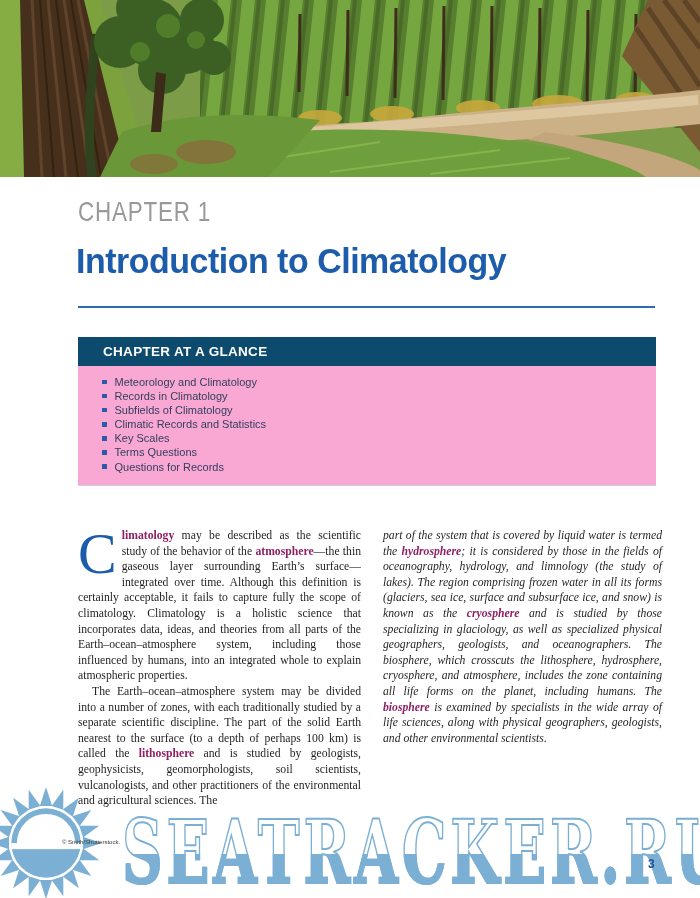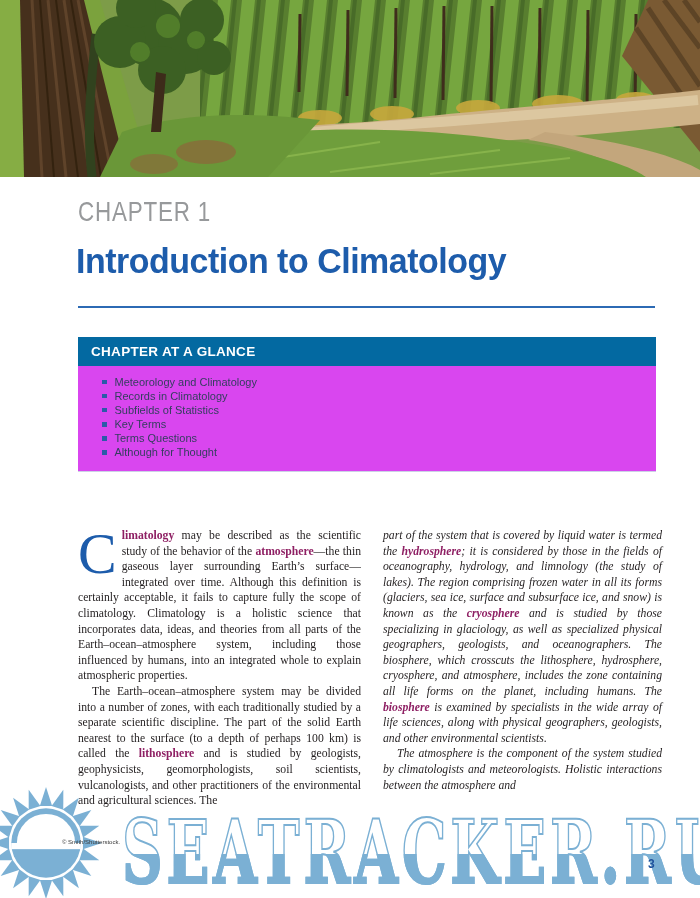--- a/index.html
+++ b/index.html
@@ -20,25 +20,25 @@
   .chapter-title{
     position:absolute;left:76px;top:241px;margin:0;
     font-family:"Liberation Sans",sans-serif;font-size:35px;font-weight:bold;
     color:#1d5cab;letter-spacing:-.5px;white-space:nowrap;
     transform:scaleX(.97);transform-origin:left top;
   }
   .title-rule{position:absolute;left:78px;top:306px;width:577px;height:2px;background:#2c6ab4;}
   
   .glance{position:absolute;left:78px;top:337px;width:578px;}
   .glance-header{
-    height:29px;line-height:29px;background:#0369a1;color:#ffffff;
+    height:29px;line-height:29px;background:#0c4a6e;color:#ffffff;
     font-family:"Liberation Sans",sans-serif;font-size:13.5px;font-weight:bold;
-    letter-spacing:.3px;padding-left:13px;
-  }
-  .glance-body{background:#d946ef;padding:9px 10px 11px 24px;border-bottom:1px solid #ccd1e6;}
+    letter-spacing:.3px;padding-left:25px;
+  }
+  .glance-body{background:#f9a8d4;padding:9px 10px 11px 24px;border-bottom:1px solid #ccd1e6;}
   .glance-list{list-style:none;margin:0;padding:0;}
   .glance-list li{
     display:flex;align-items:center;
     font-family:"Liberation Sans",sans-serif;font-size:11px;line-height:14.1px;color:#333e5e;
   }
   .bullet{width:4.5px;height:4.5px;background:#2b5ba8;margin-right:8px;flex:none;}
   
   .col{position:absolute;top:528px;font-size:11.7px;line-height:15.6px;color:#221e1f;text-align:justify;}
   .col-left{left:78px;width:283px;}
   .col-right{left:383px;width:279px;font-style:italic;}
@@ -180,45 +180,48 @@
         <li>
             <span class="bullet"></span>
             <span>Meteorology and Climatology</span>
           </li>
         <li>
             <span class="bullet"></span>
             <span>Records in Climatology</span>
           </li>
         <li>
             <span class="bullet"></span>
-            <span>Subfields of Statistics</span>
-          </li>
-        <li>
-            <span class="bullet"></span>
-            <span>Key Terms</span>
+            <span>Subfields of Climatology</span>
+          </li>
+        <li>
+            <span class="bullet"></span>
+            <span>Climatic Records and Statistics</span>
+          </li>
+        <li>
+            <span class="bullet"></span>
+            <span>Key Scales</span>
           </li>
         <li>
             <span class="bullet"></span>
             <span>Terms Questions</span>
           </li>
         <li>
             <span class="bullet"></span>
-            <span>Although for Thought</span>
+            <span>Questions for Records</span>
           </li>
       </ul>
     </div>
   </div>
 
   <div class="col col-left">
     <p><span class="dropcap">C</span><span><span class="kw">limatology</span><span> may be described as the scientific study of the behavior of the </span><span class="kw">atmosphere</span><span>—the thin gaseous layer surrounding Earth’s surface—integrated over time. Although this definition is certainly acceptable, it fails to capture fully the scope of climatology. Climatology is a holistic science that incorporates data, ideas, and theories from all parts of the Earth–ocean–atmosphere system, including those influenced by humans, into an integrated whole to explain atmospheric properties.</span></span></p>
     <p class="indent"><span><span>The Earth–ocean–atmosphere system may be divided into a number of zones, with each traditionally studied by a separate scientific discipline. The part of the solid Earth nearest to the surface (to a depth of perhaps 100 km) is called the </span><span class="kw">lithosphere</span><span> and is studied by geologists, geophysicists, geomorphologists, soil scientists, vulcanologists, and other practitioners of the environmental and agricultural sciences. The</span></span></p>
   </div>
   <div class="col col-right">
     <p><span><span>part of the system that is covered by liquid water is termed the </span><span class="kw">hydrosphere</span><span>; it is considered by those in the fields of oceanography, hydrology, and limnology (the study of lakes). The region comprising frozen water in all its forms (glaciers, sea ice, surface and subsurface ice, and snow) is known as the </span><span class="kw">cryosphere</span><span> and is studied by those specializing in glaciology, as well as specialized physical geographers, geologists, and oceanographers. The biosphere, which crosscuts the lithosphere, hydrosphere, cryosphere, and atmosphere, includes the zone containing all life forms on the planet, including humans. The </span><span class="kw">biosphere</span><span> is examined by specialists in the wide array of life sciences, along with physical geographers, geologists, and other environmental scientists.</span></span></p>
-    <p class="indent"><span><span>The atmosphere is the component of the system studied by climatologists and meteorologists. Holistic interactions between the atmosphere and</span></span></p>
   </div>
 
   <div class="credit">© Smith/Shutterstock.</div>
 
   <svg class="wm-sun" width="112" height="112" viewBox="0 0 100 100">
     <g fill="#7bb0d4">
       <g id="ray">
           <polygon points="50,0 44.5,17 55.5,17"></polygon>
         </g>
       <use href="#ray" transform="rotate(18 50 50)"></use>

